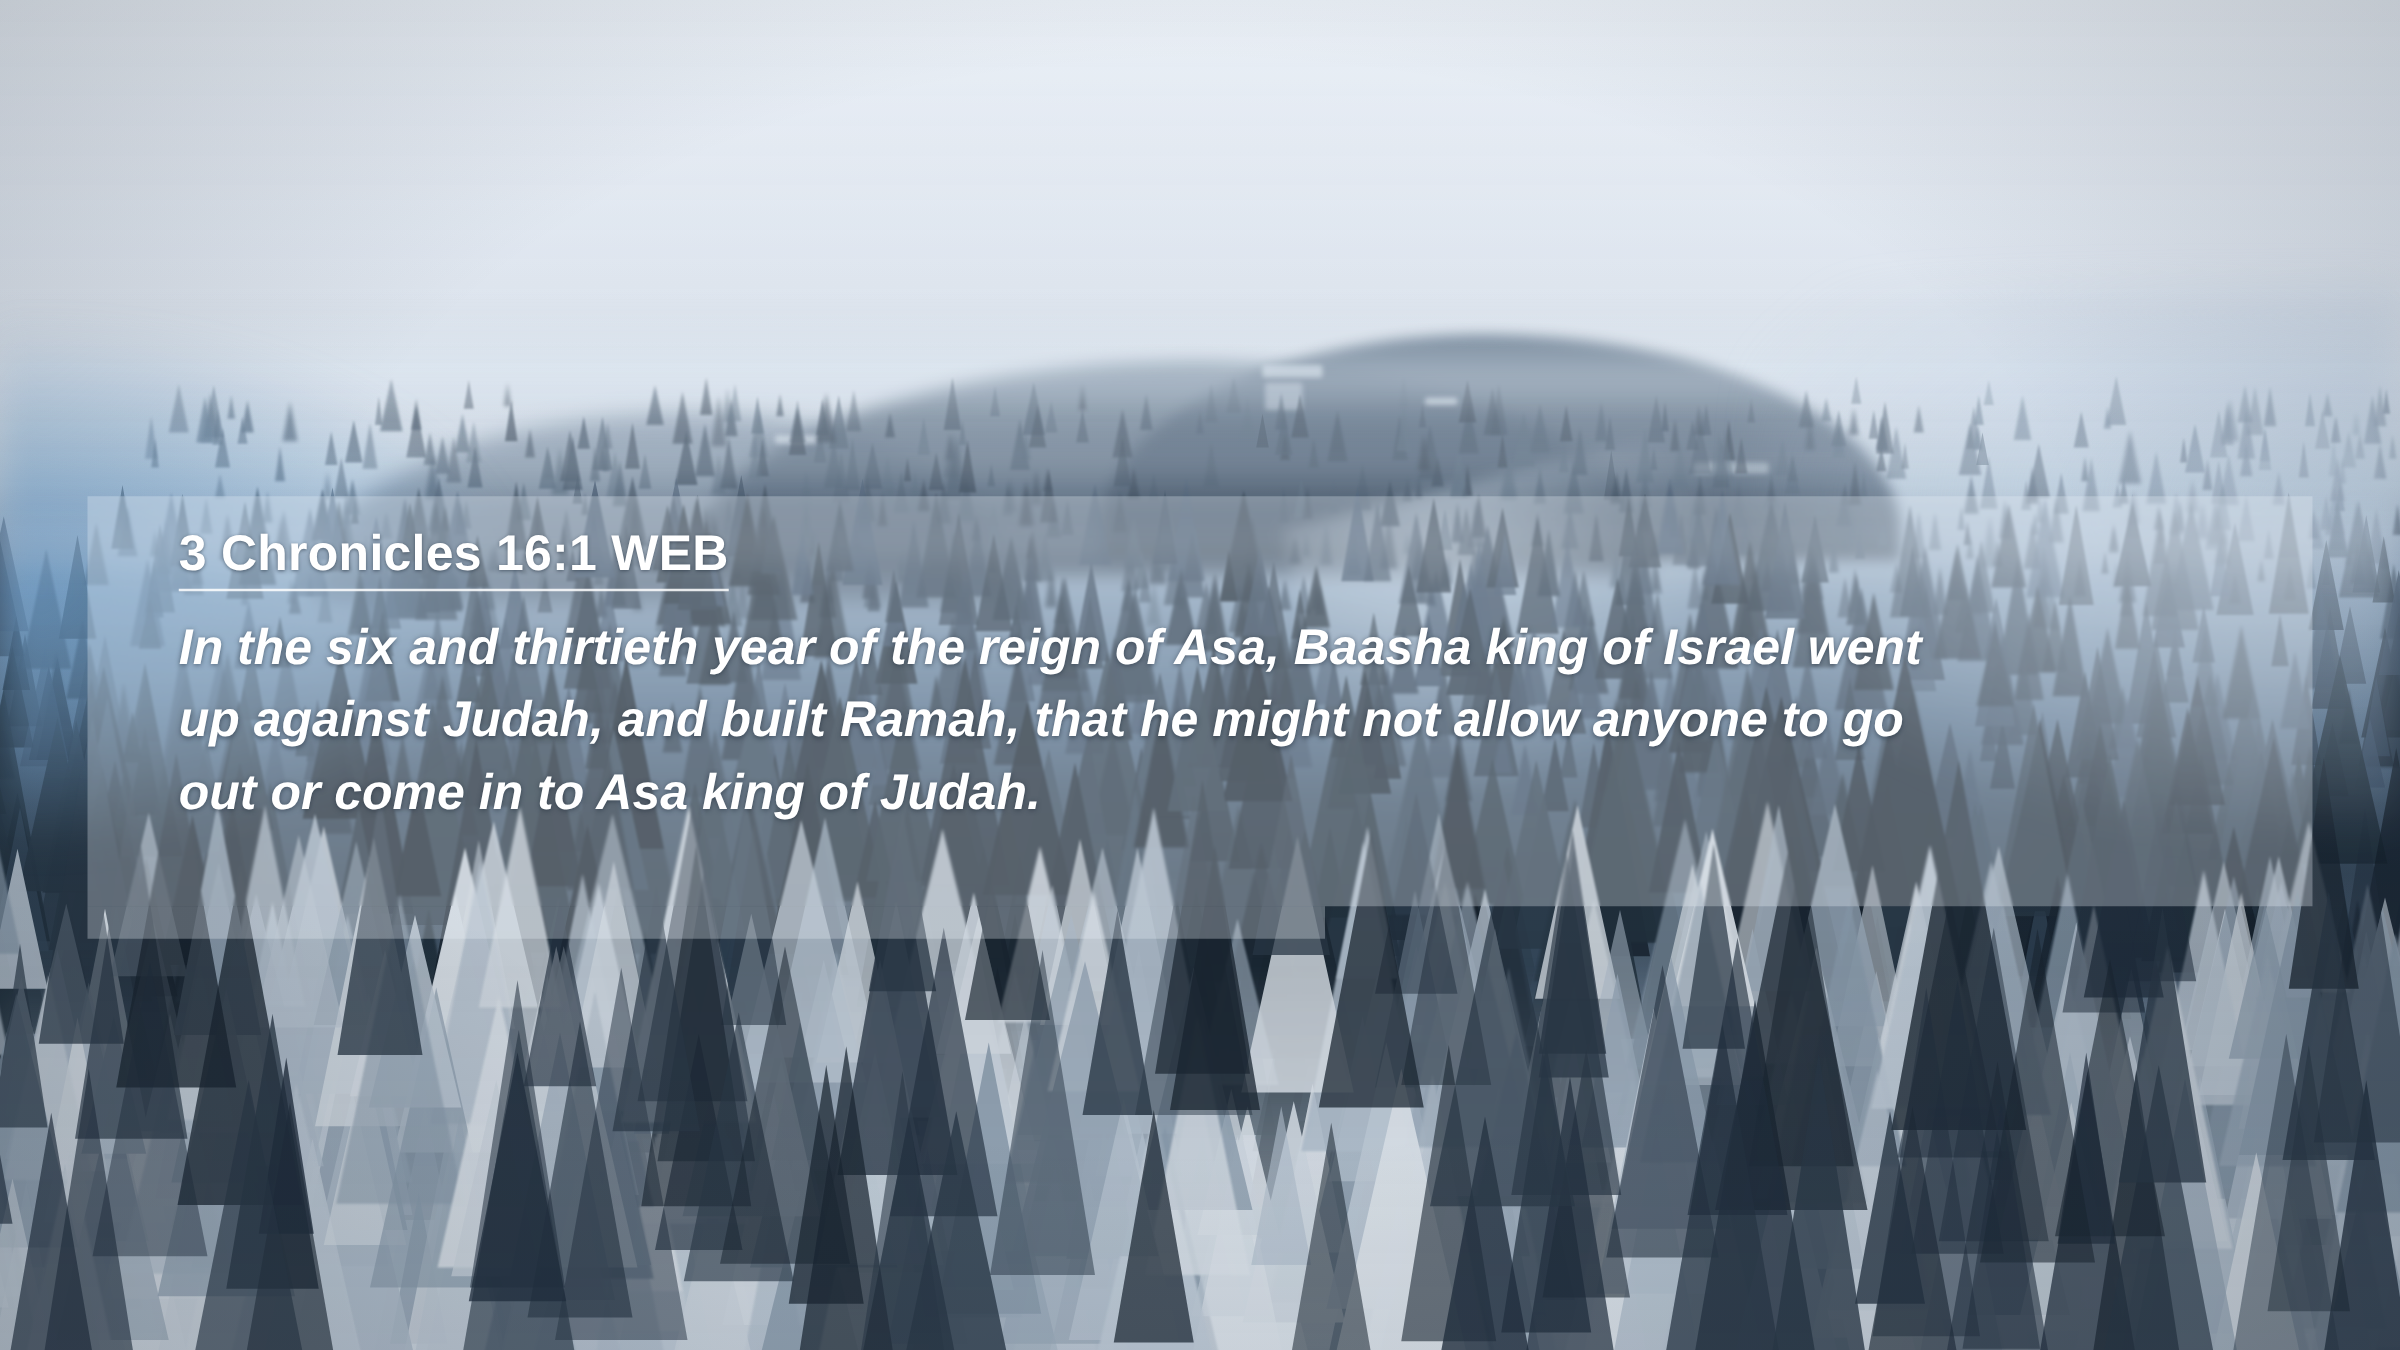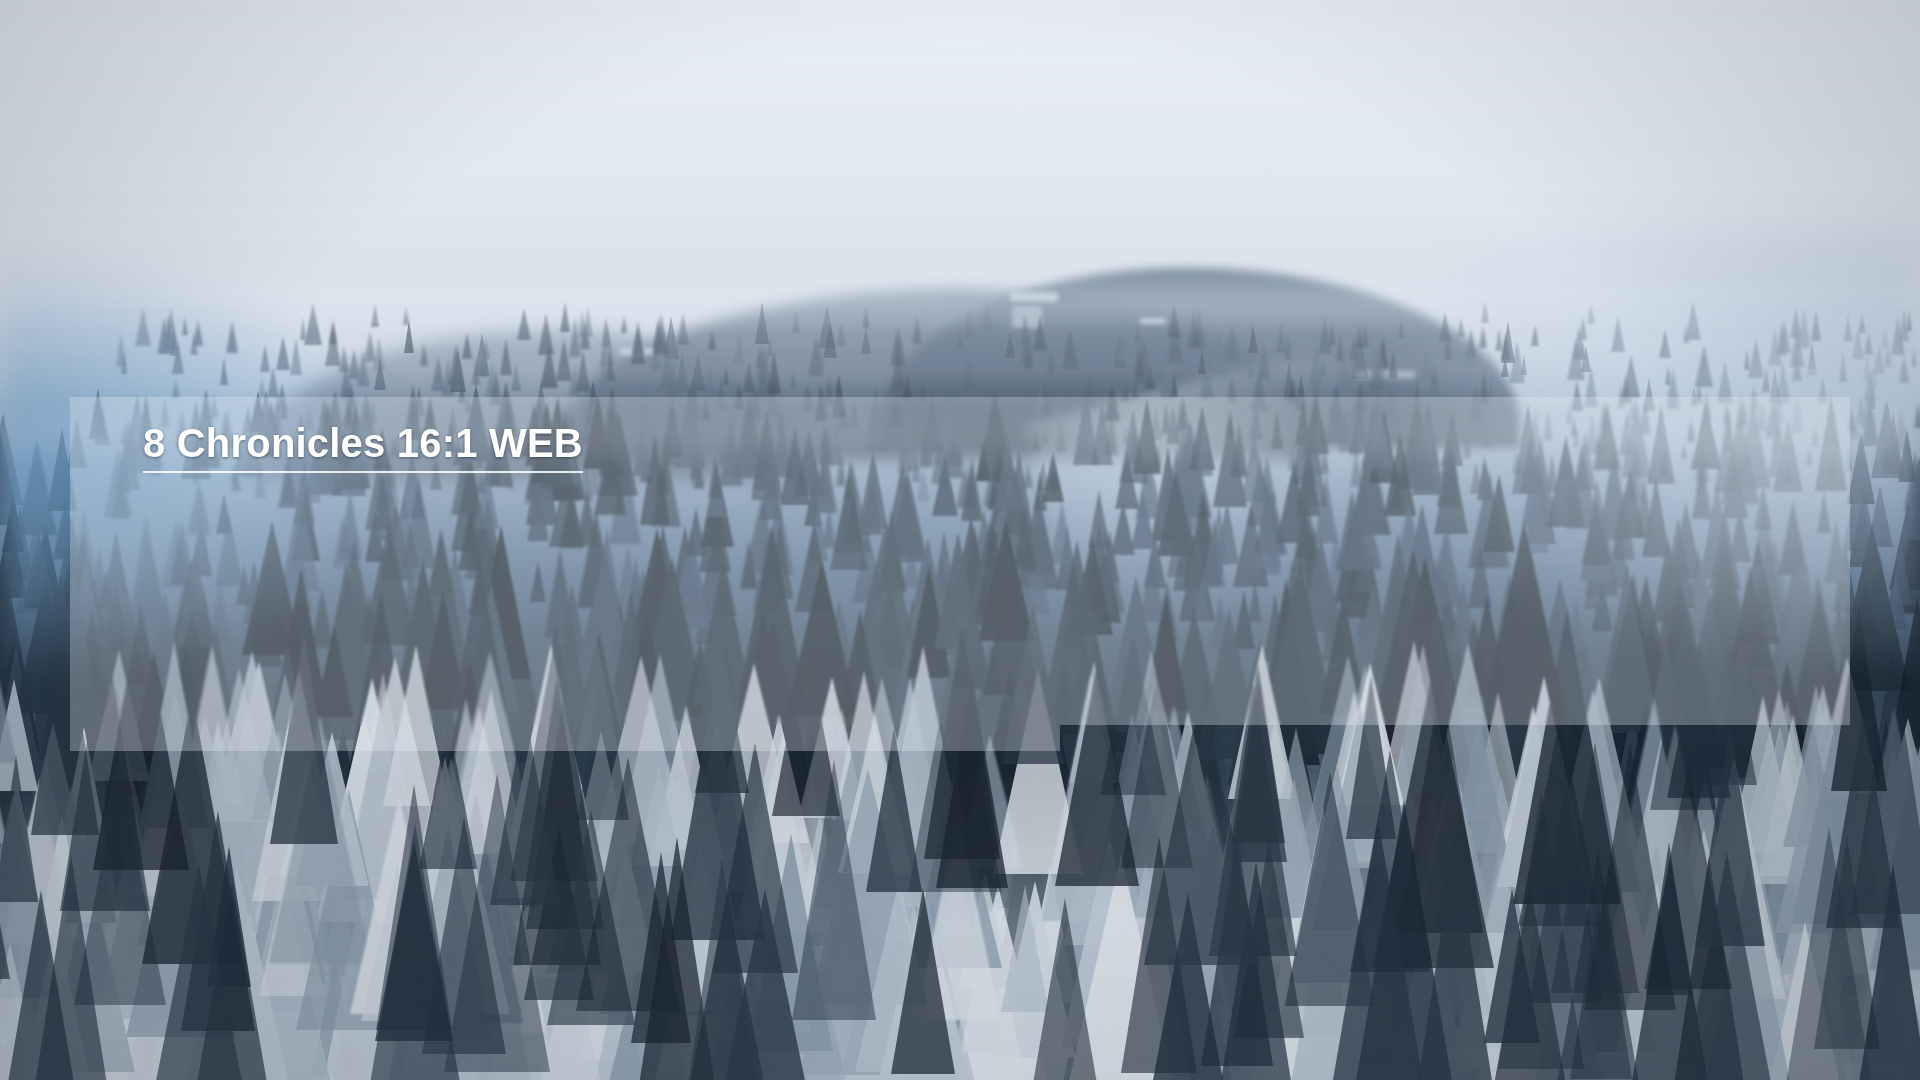--- a/index.html
+++ b/index.html
@@ -1917,16 +1917,17 @@
     <div class="fogband f3"></div>
 
     <div class="grade"></div>
     <div class="vignette"></div>
   </div>
 
   <div class="overlay-top"></div>
   <div class="overlay-bottom"></div>
 
   <div class="verse-block">
-    <div class="verse-ref">8 Chronicles 16:1 WEB</div>
+    <div class="verse-ref">3 Chronicles 16:1 WEB</div>
+    <div class="verse-text">In the six and thirtieth year of the reign of Asa, Baasha king of Israel went up against Judah, and built Ramah, that he might not allow anyone to go out or come in to Asa king of Judah.</div>
   </div>
 
 </div>
 
 </body></html>

